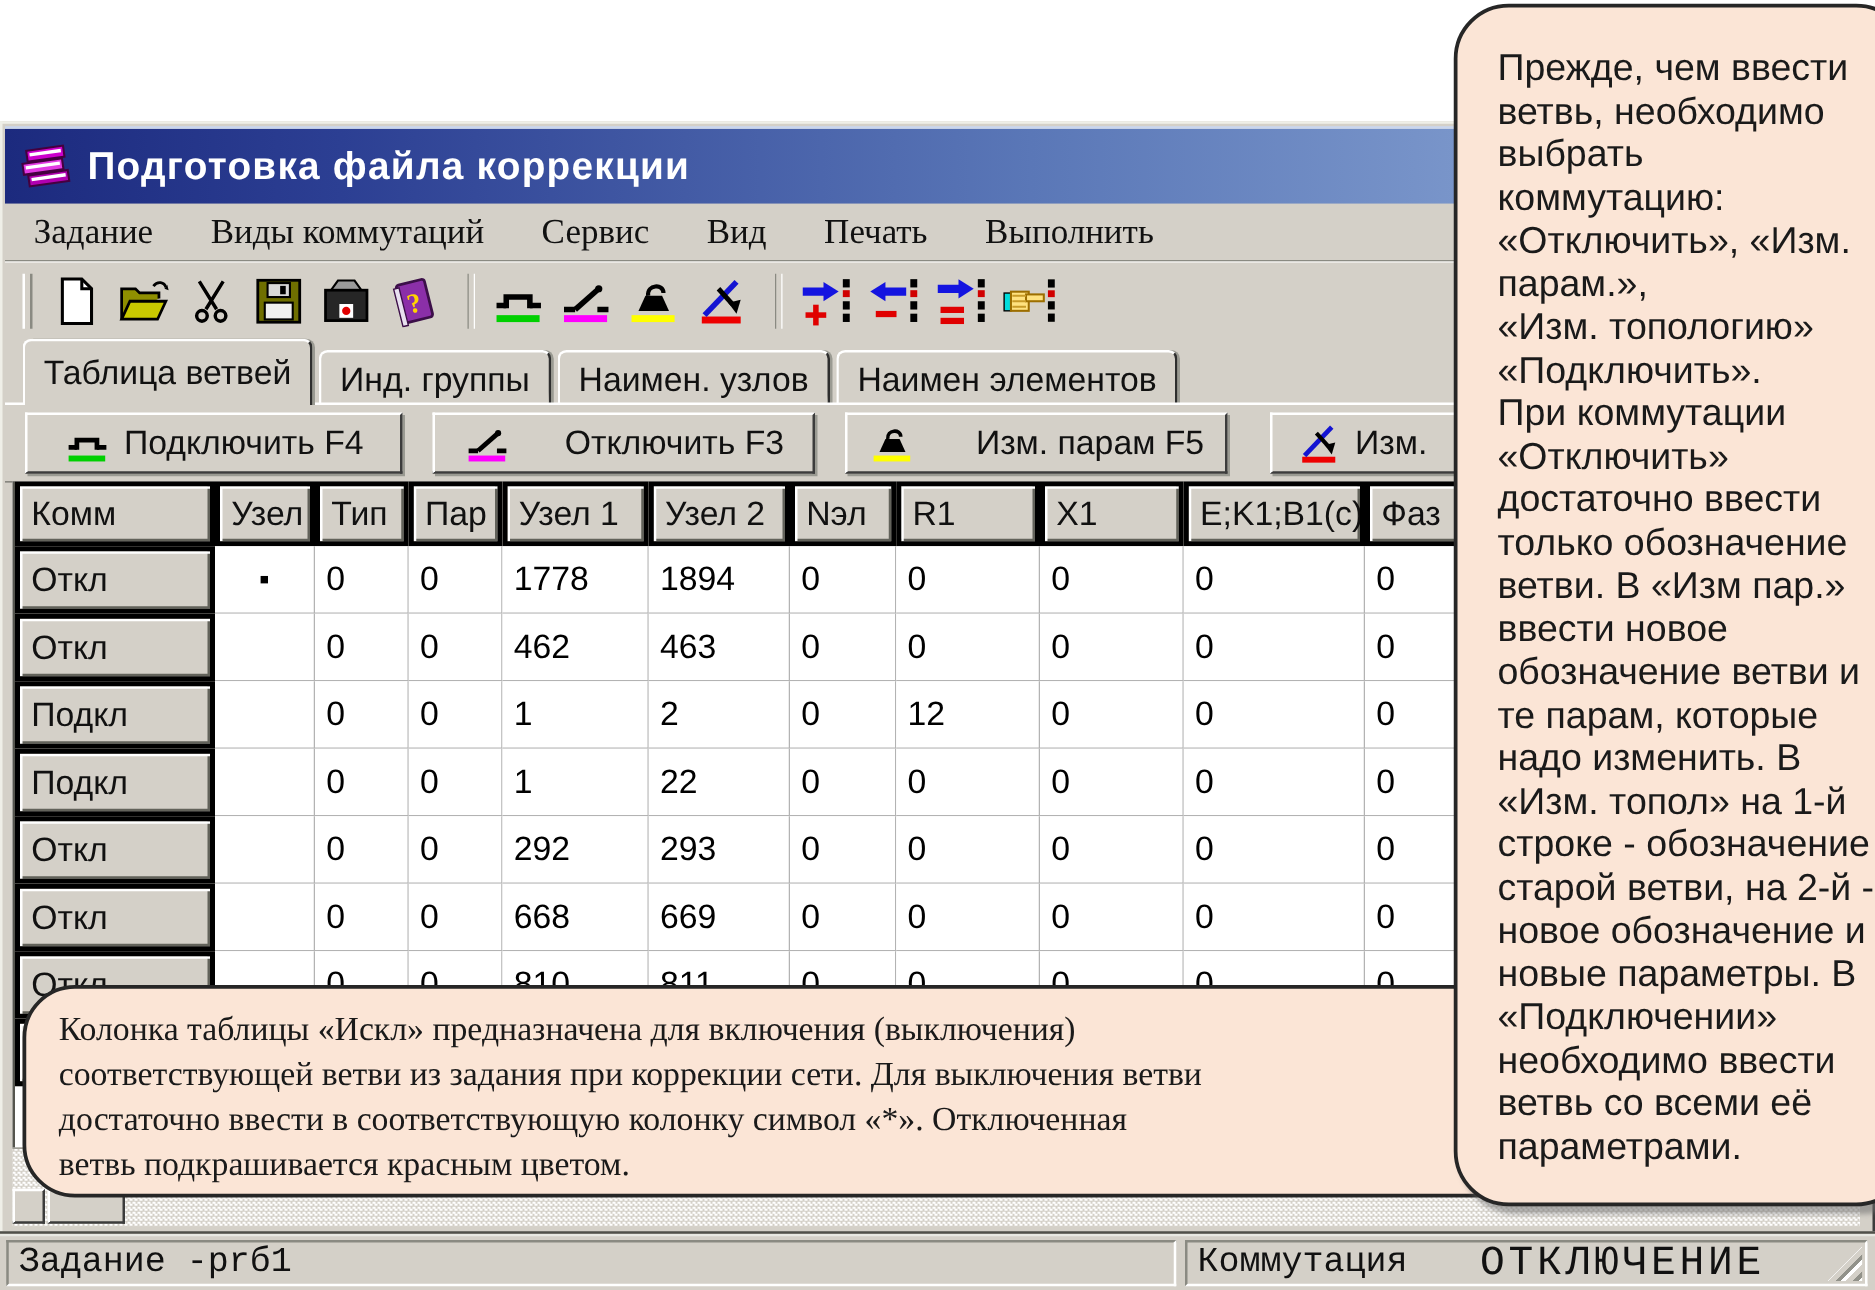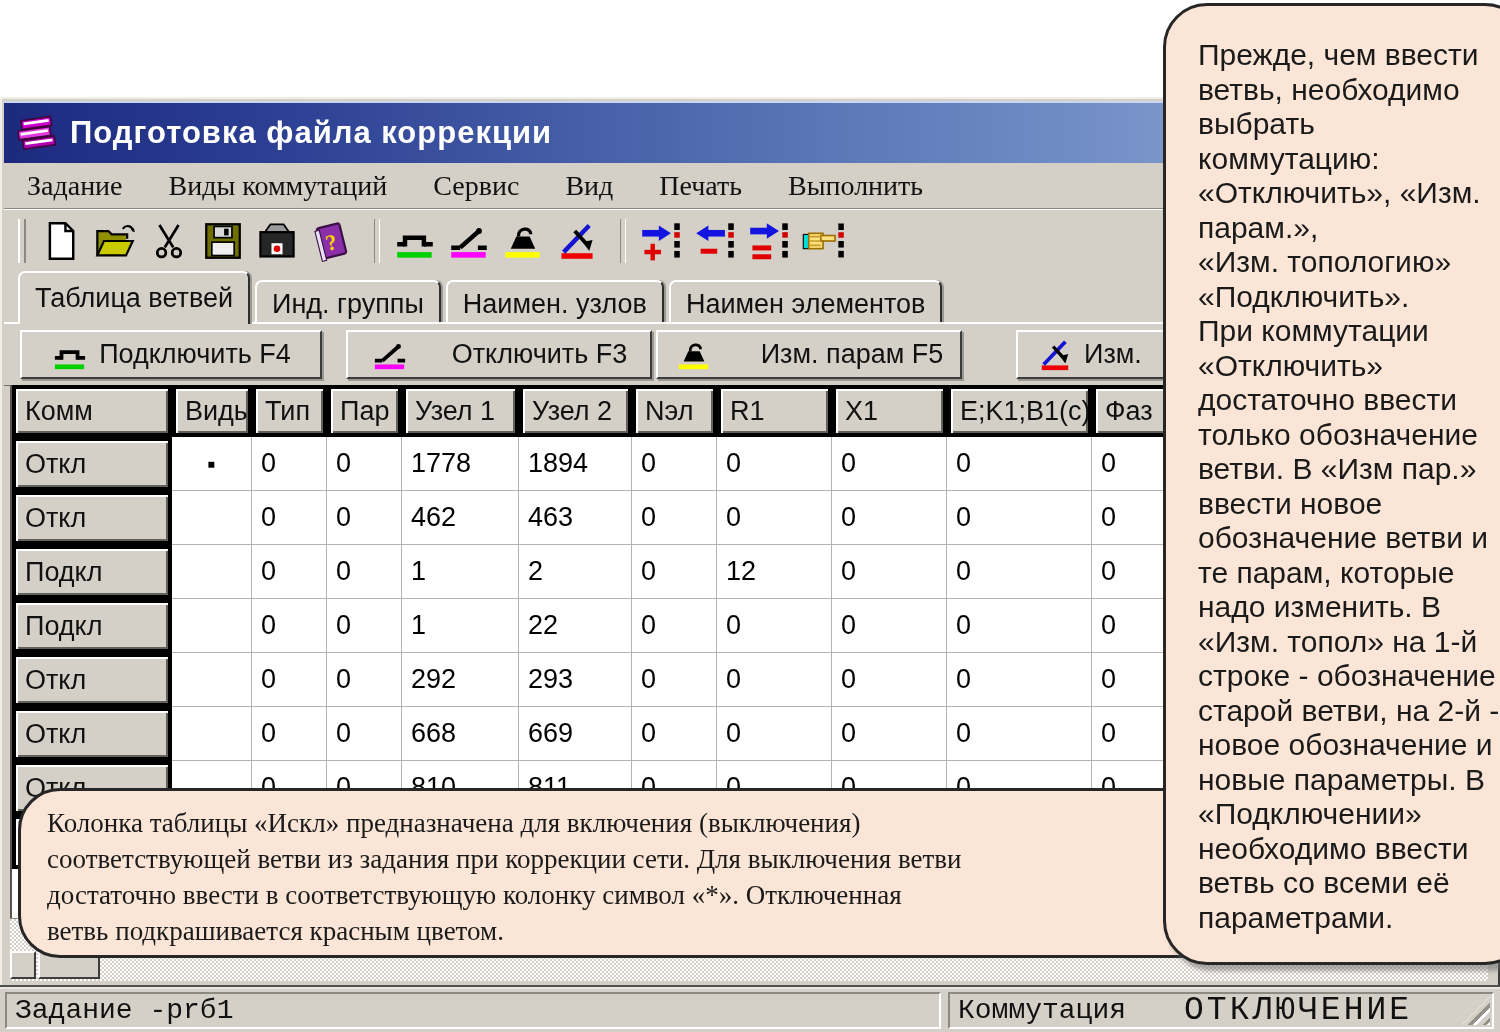--- a/index.html
+++ b/index.html
@@ -281,21 +281,21 @@
       </div>
       <div class="abtn" style="left:342px;width:306px;gap:43px;">
         <svg width="38" height="34" viewBox="0 0 36 36">
           <rect x="2" y="28" width="31" height="5" fill="#ff00ff"></rect>
           <path d="M2 24h8M26 24h8" stroke="#000" stroke-width="4"></path>
           <path d="M10 24L27 9" stroke="#000" stroke-width="4"></path>
           <circle cx="27" cy="9" r="2.6" fill="#000"></circle>
         </svg>
         <span>Отключить  F3</span>
       </div>
-      <div class="abtn" style="left:652px;width:306px;gap:48px;">
+      <div class="abtn" style="left:672px;width:306px;gap:48px;">
         <svg width="38" height="34" viewBox="0 0 36 36">
           <rect x="2" y="28" width="31" height="5" fill="#ffff00"></rect>
           <path d="M7 25h22l-5-11H12z" fill="#000"></path>
           <path d="M14 14c-1-8 11-9 11-2" fill="none" stroke="#000" stroke-width="3"></path>
         </svg>
         <span>Изм. парам  F5</span>
       </div>
       <div class="abtn" style="left:1012px;width:280px;justify-content:flex-start;padding-left:18px;">
         <svg width="38" height="34" viewBox="0 0 36 36">
           <rect x="4" y="29" width="28" height="5" fill="#ee0000"></rect>
@@ -303,21 +303,21 @@
           <path d="M16 9l10 11" stroke="#000" stroke-width="3.5"></path>
           <path d="M29 27l-6-8 9-2z" fill="#000"></path>
         </svg>
         <span>Изм.</span>
       </div>
     </div>
 
     <div class="grid">
       <div class="hrow">
         <span class="hcell c0">Комм</span>
-        <span class="hcell c1">Виды</span>
+        <span class="hcell c1">Узел</span>
         <span class="hcell c2">Тип</span>
         <span class="hcell c3">Пар</span>
         <span class="hcell c4">Узел 1</span>
         <span class="hcell c5">Узел 2</span>
         <span class="hcell c6">Nэл</span>
         <span class="hcell c7">R1</span>
         <span class="hcell c8">X1</span>
         <span class="hcell c9">E;K1;B1(c)</span>
         <span class="hcell c10">Фаз</span>
       </div>

